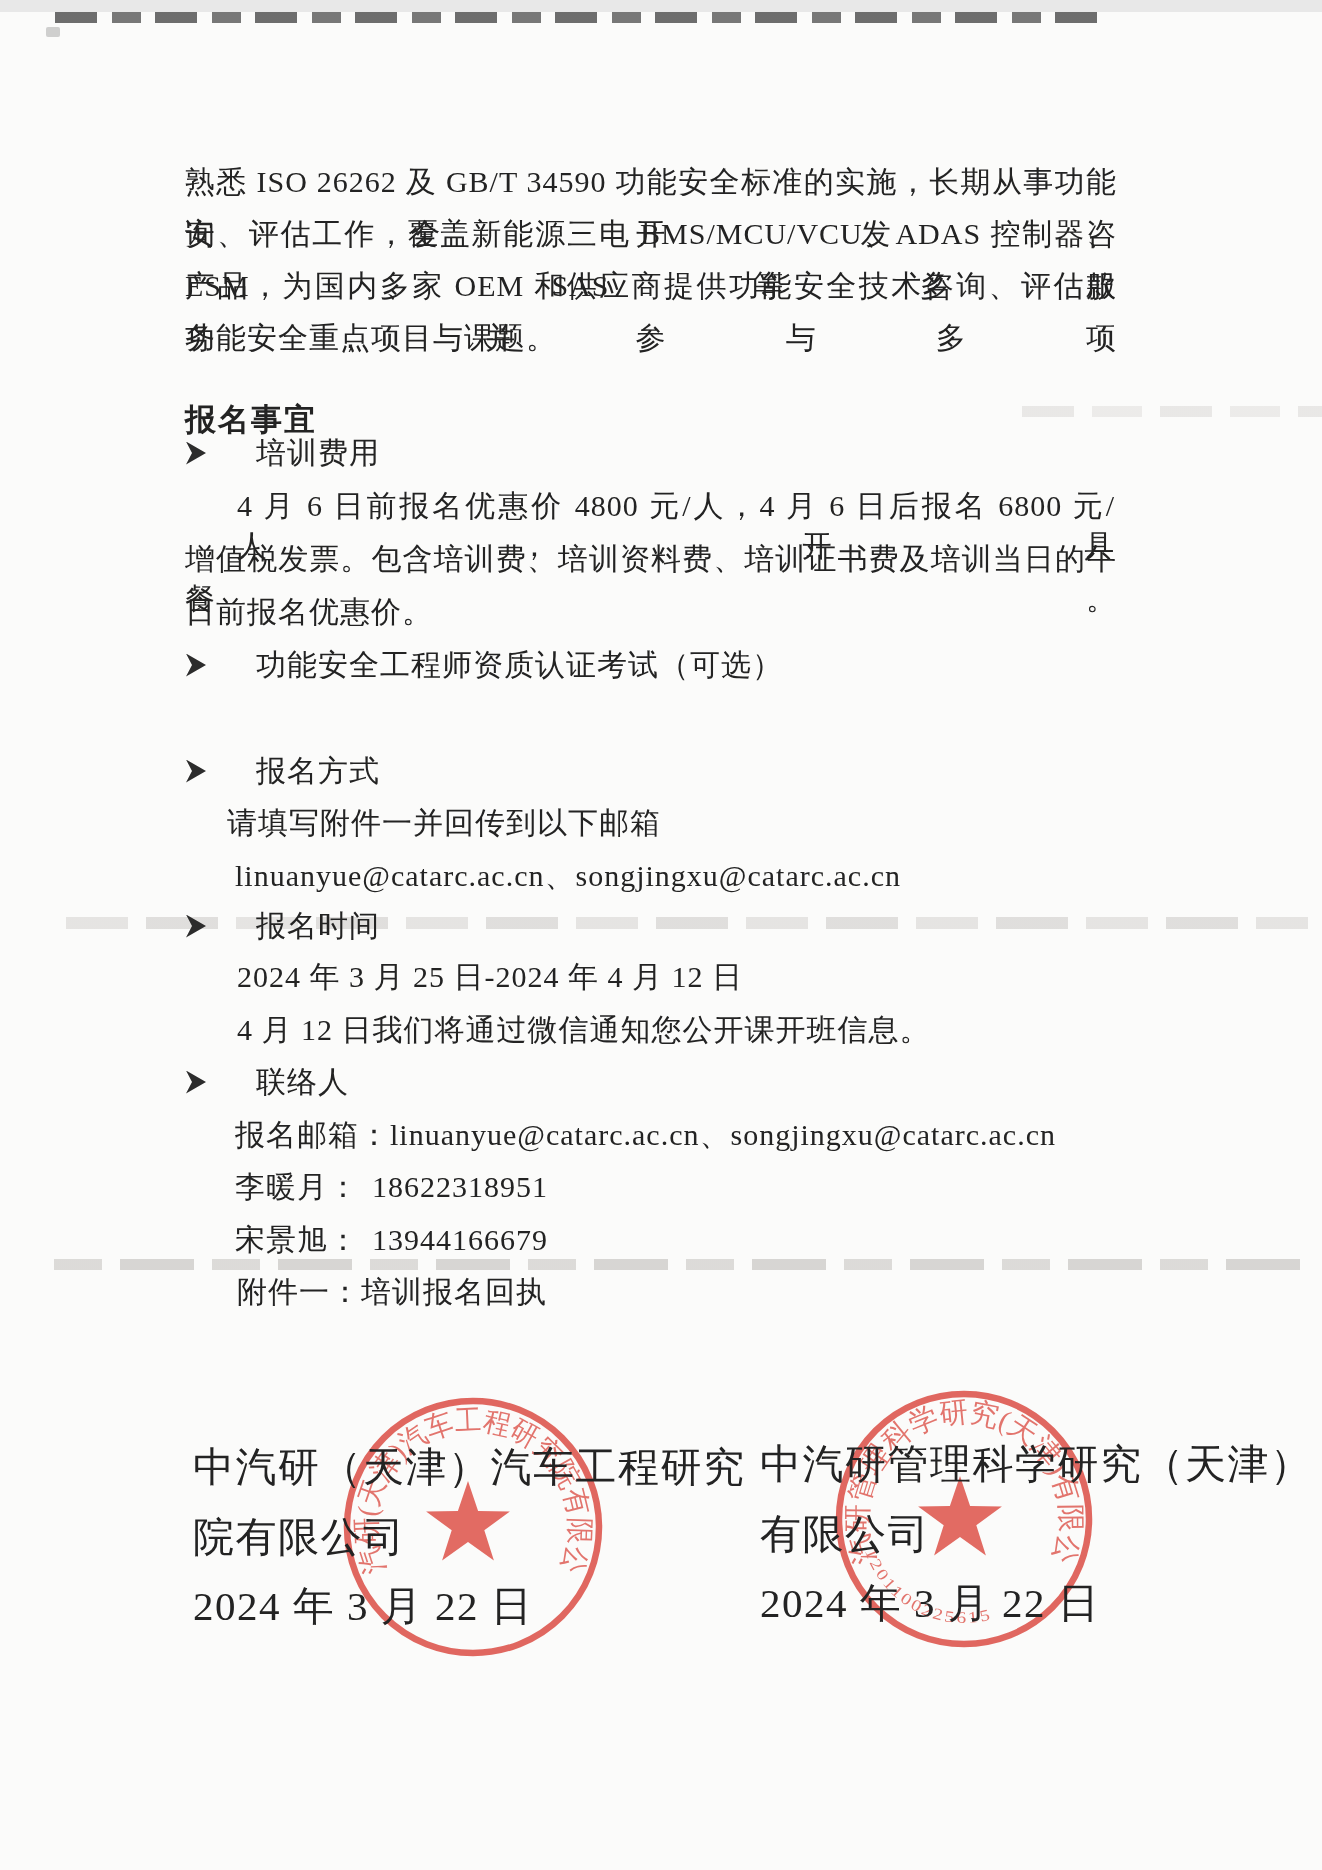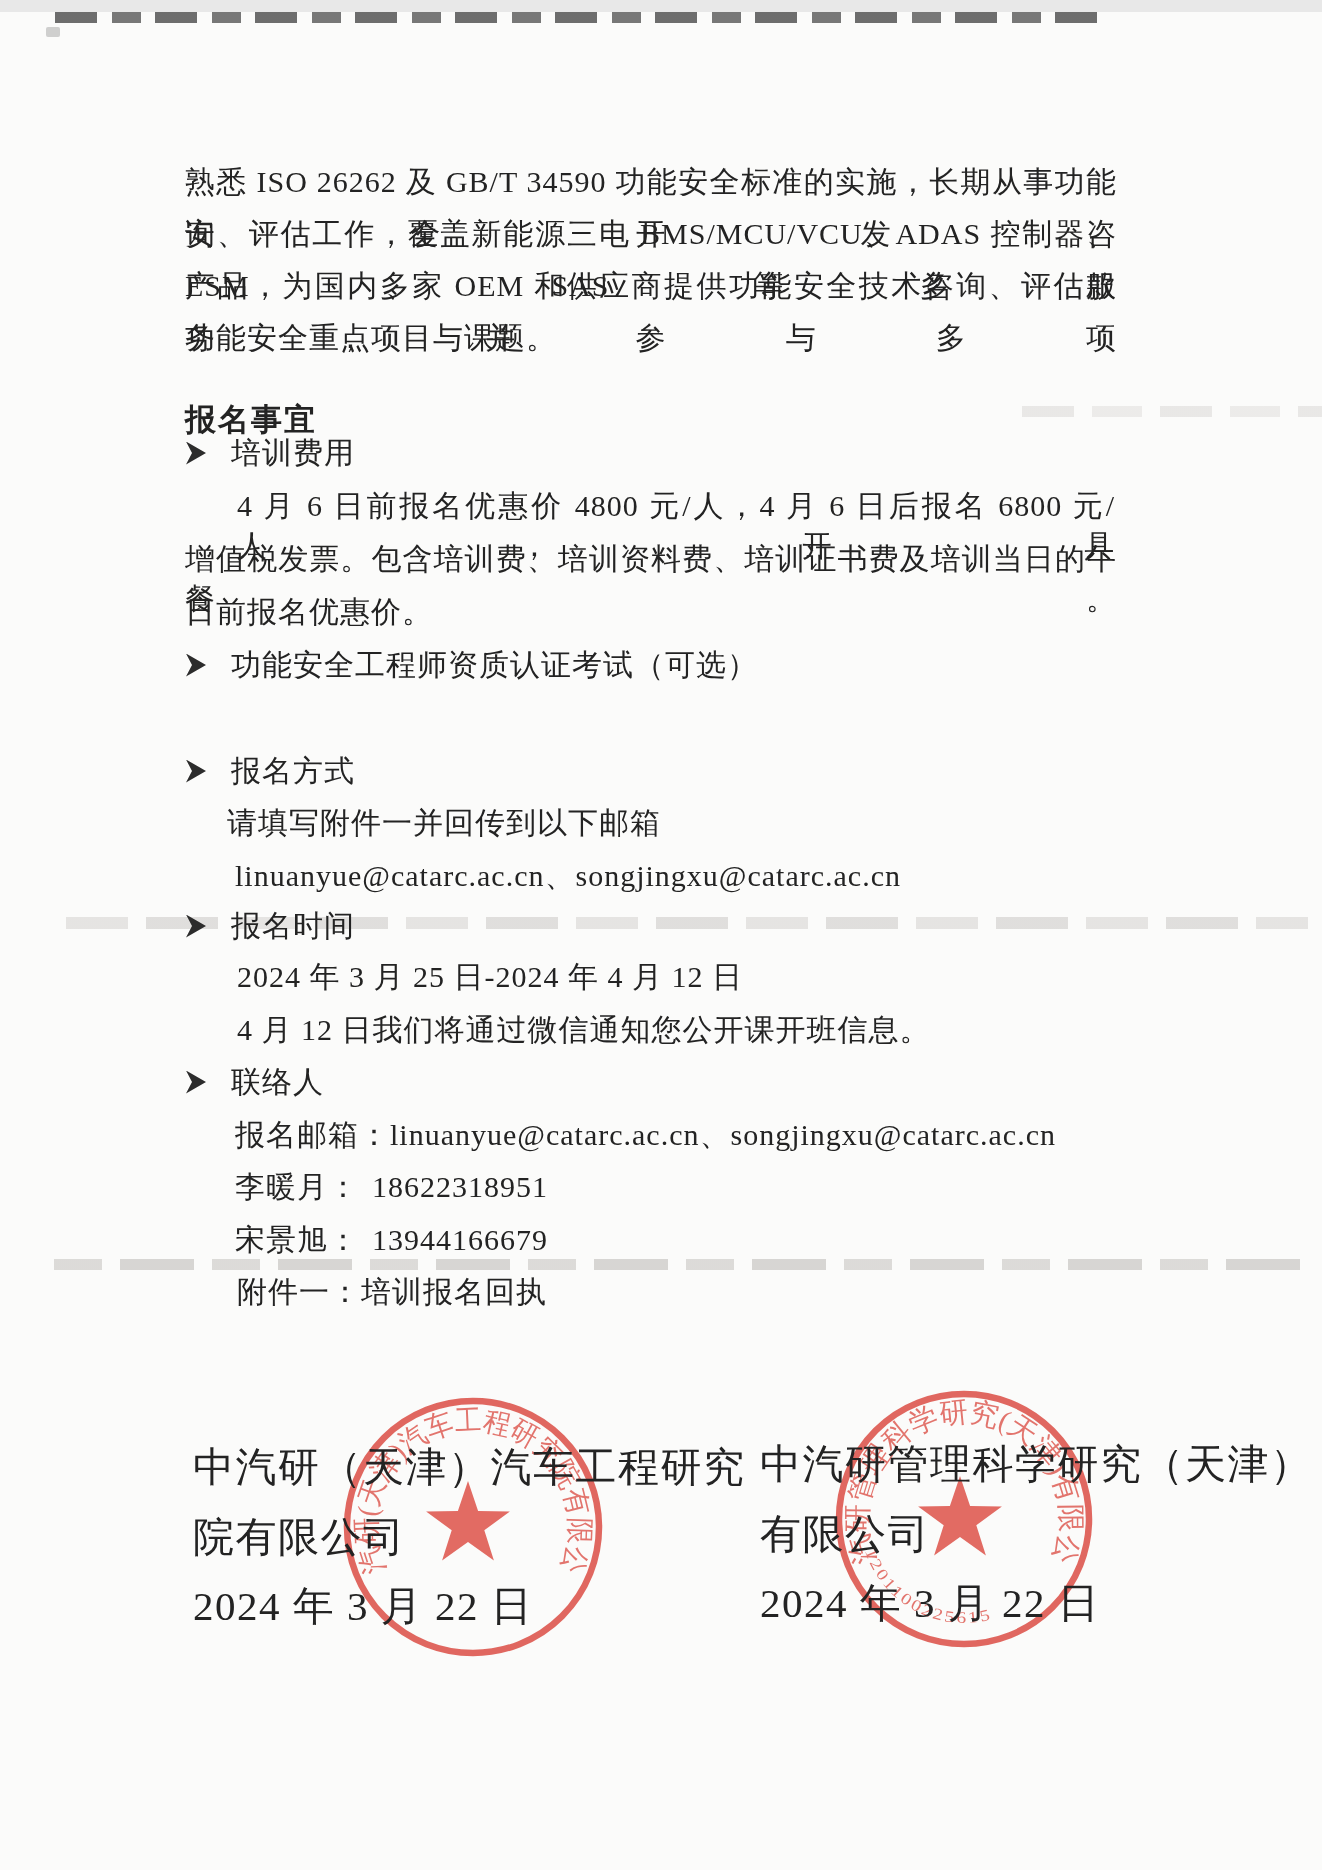--- a/index.html
+++ b/index.html
@@ -40,21 +40,21 @@
   }
   .justline{text-align:justify;text-align-last:justify;}
   .heading{
     position:absolute;left:185px;top:382px;
     font-size:31px;line-height:52px;font-weight:700;letter-spacing:2px;white-space:nowrap;
   }
   .ln{
     position:absolute;font-size:30px;line-height:40px;letter-spacing:1px;white-space:nowrap;
   }
   .ln-just{white-space:normal;text-align:justify;text-align-last:justify;}
-  .bullet-row{display:flex;align-items:center;}
+  .bullet-row{display:flex;align-items:center;gap:25px;}
   .arrow{
     display:inline-block;width:20px;height:23px;background:#2c2c2c;
     clip-path:polygon(0 0,100% 50%,0 100%,30% 50%);
     margin-right:25px;flex:0 0 auto;
   }
   .contact-label{display:inline-block;min-width:137px;}
   
   .sig{
     position:absolute;font-size:41px;line-height:40px;letter-spacing:1.5px;white-space:nowrap;z-index:3;
   }

